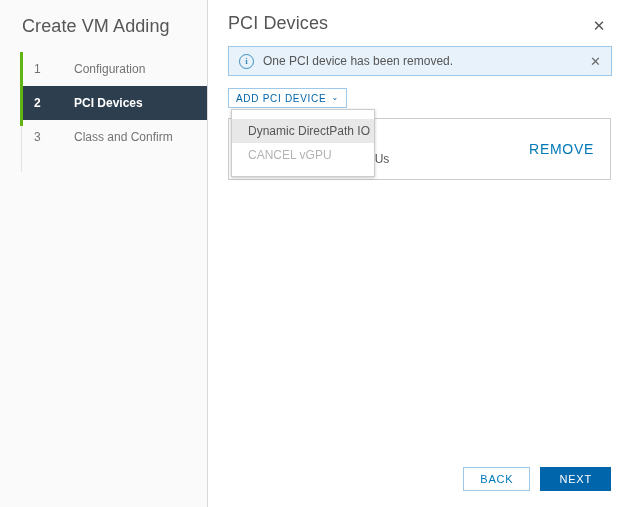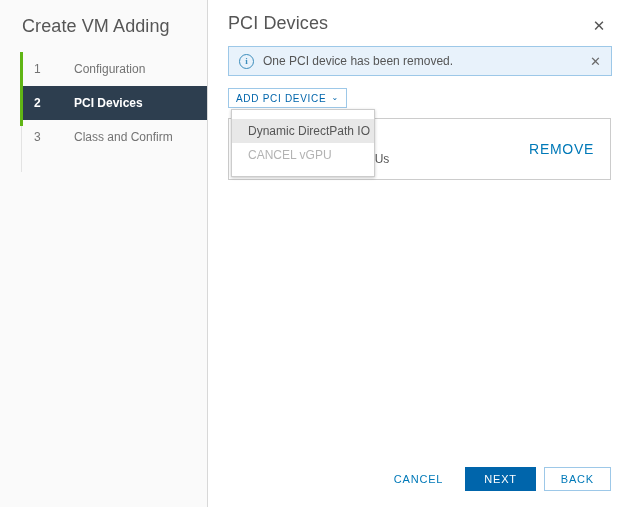--- a/index.html
+++ b/index.html
@@ -372,19 +372,18 @@
       <div class="device-card">
         <div class="device-info">
           <div>-Instance GPU Sharing |</div>
           <div>Compute | 12 GB | 1 GPUs</div>
         </div>
         <div class="device-remove">REMOVE</div>
       </div>
     </div>
 
     <div id="footer">
-      <div class="btn btn-link">CANCEL</div>
+      <div class="btn btn-outline">BACK</div>
       <div class="btn btn-primary">NEXT</div>
-      <div class="btn btn-outline">BACK</div>
     </div>
 
   </div>
 </div>
 
 </body></html>

